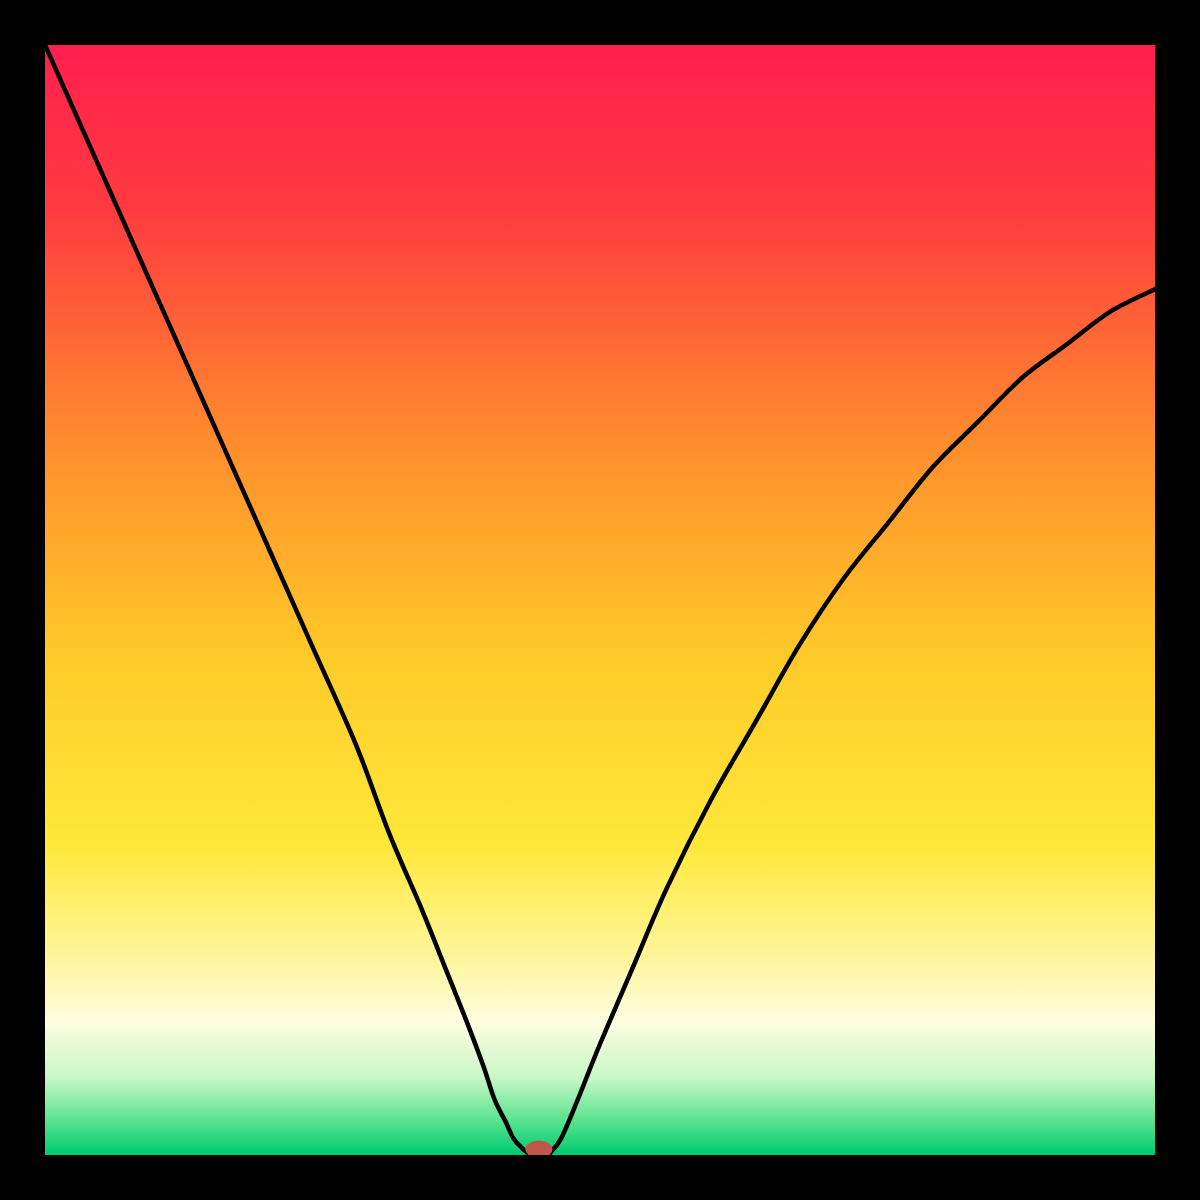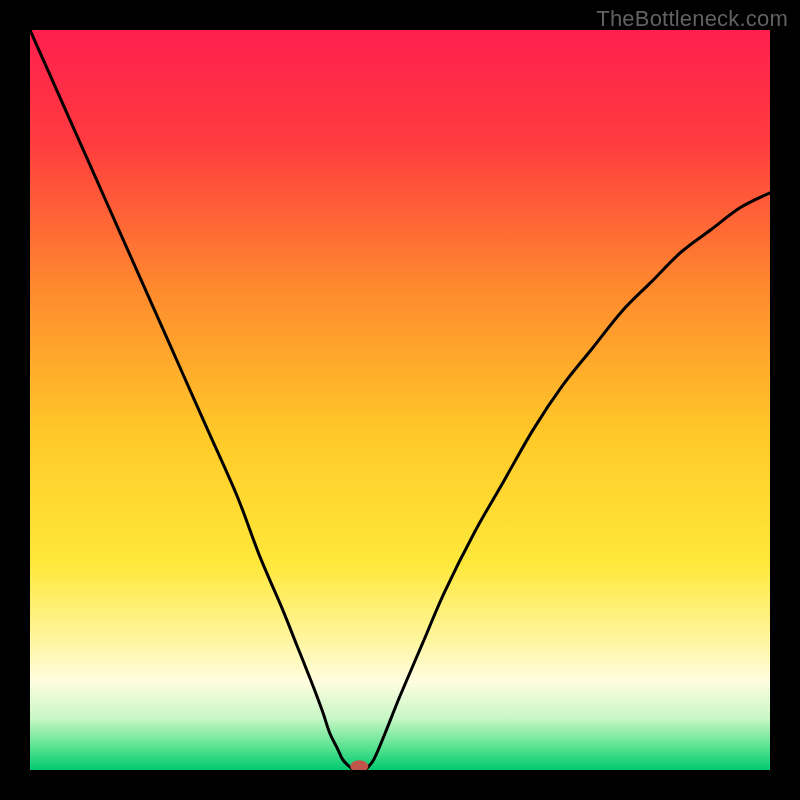--- a/index.html
+++ b/index.html
@@ -60,14 +60,13 @@
       </defs>
       <rect id="bg-rect" x="0" y="0" width="740" height="740" fill="url(#bg-grad)"></rect>
       <g id="curves">
           <path d="M 0 0 C 4.933333333333334 11.100000000000003 19.733333333333334 44.40000000000002 29.6 66.60000000000002 C 39.46666666666667 88.80000000000003 49.333333333333336 111.00000000000004 59.2 133.20000000000005 C 69.06666666666666 155.40000000000006 78.93333333333334 177.60000000000008 88.8 199.80000000000007 C 98.66666666666666 222.00000000000006 108.53333333333333 244.2 118.4 266.4 C 128.26666666666668 288.59999999999997 138.13333333333333 310.79999999999995 148 332.99999999999994 C 157.86666666666667 355.19999999999993 167.73333333333332 377.4 177.6 399.59999999999997 C 187.46666666666667 421.79999999999995 198.5666666666667 445.23333333333335 207.20000000000002 466.2 C 215.83333333333334 487.16666666666663 222 506.9 229.4 525.4 C 236.8 543.9 245.43333333333337 562.4000000000001 251.60000000000002 577.2 C 257.7666666666667 592 261.46666666666664 601.8666666666667 266.4 614.2 C 271.3333333333333 626.5333333333334 276.8833333333333 640.1 281.2 651.2 C 285.51666666666665 662.3000000000001 289.2166666666667 672.1666666666666 292.3 680.8 C 295.3833333333333 689.4333333333333 297.2333333333334 696.8333333333334 299.70000000000005 703 C 302.1666666666667 709.1666666666666 305.00333333333333 713.4833333333333 307.09999999999997 717.8 C 309.1966666666666 722.1166666666666 310.43 725.9399999999999 312.28000000000003 728.9 C 314.13000000000005 731.86 316.5966666666667 733.9566666666666 318.2 735.56 C 319.8033333333333 737.1633333333333 321.2833333333333 738.0266666666666 321.9 738.52" fill="none" stroke="#000" stroke-width="3" stroke-linecap="round" stroke-linejoin="round"></path>
           <path d="M 336.7 738.52 C 337.93333333333334 736.9166666666666 341.0166666666667 734.8199999999999 344.1 728.9 C 347.18333333333334 722.98 350.8833333333333 713.4833333333333 355.2 703 C 359.51666666666665 692.5166666666667 363.8333333333333 680.8 370 666 C 376.1666666666667 651.2 384.80000000000007 631.4666666666667 392.20000000000005 614.2 C 399.6 596.9333333333334 405.7666666666667 580.9 414.40000000000003 562.4 C 423.03333333333336 543.9 434.1333333333333 521.7 444 503.2 C 453.8666666666667 484.7 463.73333333333335 468.66666666666663 473.6 451.4 C 483.4666666666667 434.1333333333333 493.33333333333337 415.6333333333333 503.20000000000005 399.59999999999997 C 513.0666666666667 383.5666666666666 522.9333333333333 368.76666666666665 532.8 355.2 C 542.6666666666666 341.6333333333333 552.5333333333333 330.53333333333336 562.4 318.20000000000005 C 572.2666666666667 305.86666666666673 582.1333333333333 292.3 592 281.2 C 601.8666666666667 270.09999999999997 611.7333333333333 261.46666666666664 621.6 251.59999999999997 C 631.4666666666667 241.7333333333333 641.3333333333334 230.63333333333333 651.2 222 C 661.0666666666667 213.36666666666667 670.9333333333334 207.20000000000007 680.8000000000001 199.80000000000007 C 690.6666666666667 192.40000000000006 700.5333333333333 183.7666666666667 710.4 177.60000000000002 C 720.2666666666667 171.43333333333334 735.0666666666666 165.26666666666662 740 162.79999999999995" fill="none" stroke="#000" stroke-width="3" stroke-linecap="round" stroke-linejoin="round"></path>
           <path d="M 321.9 738.52 L 336.7 738.52" fill="none" stroke="#000" stroke-width="3" stroke-linecap="round" stroke-linejoin="round"></path>
         </g>
       <ellipse id="marker" cx="329.3" cy="736.3" rx="9" ry="6" fill="#c1554a"></ellipse>
     </svg>
   </div>
-  <div class="watermark">TheBottleneck.com</div>
 </div>
 
 </body></html>

